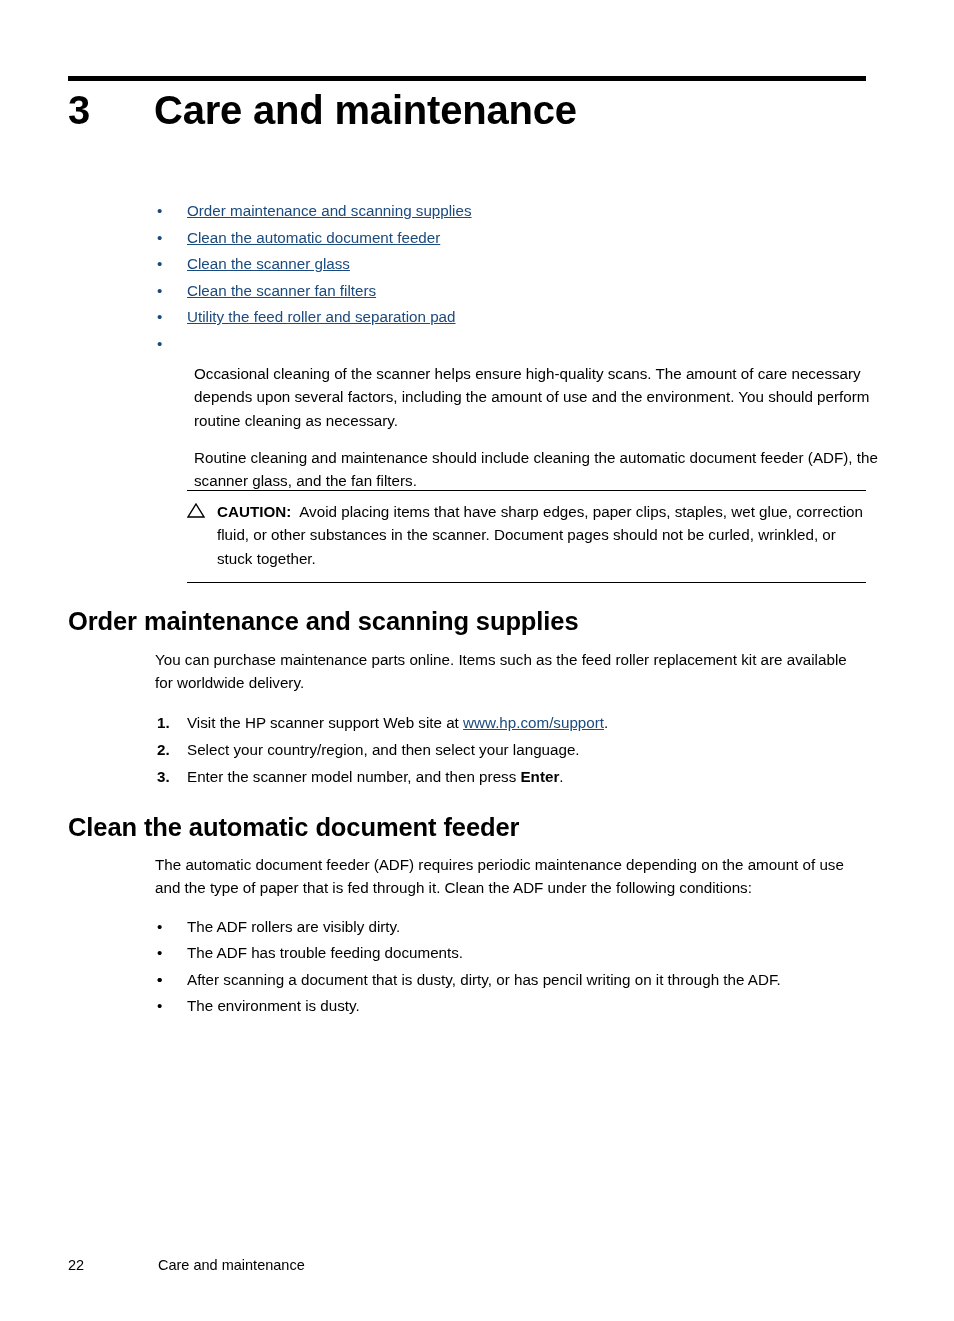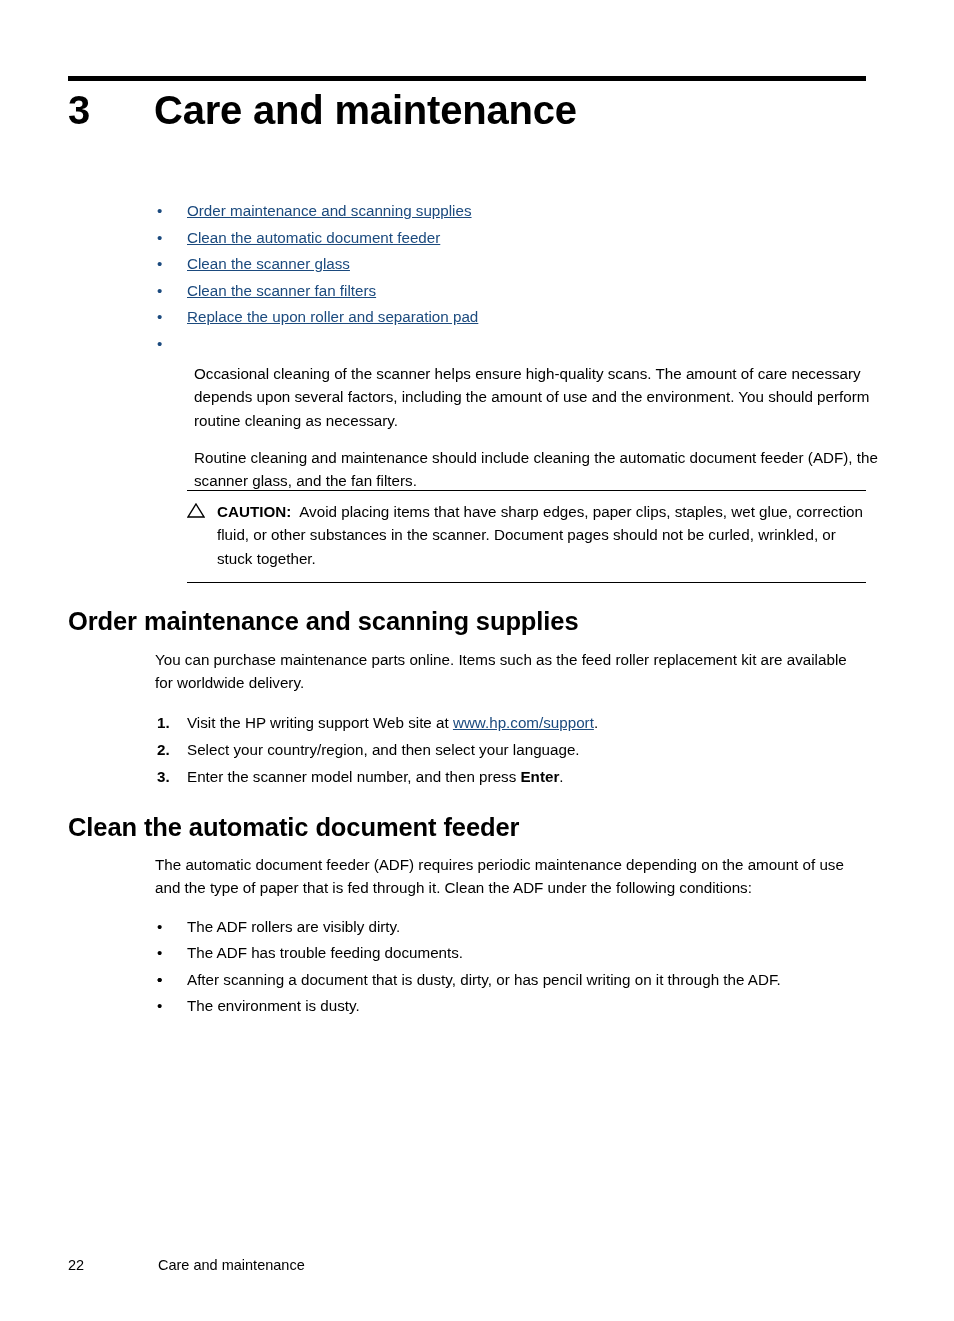--- a/index.html
+++ b/index.html
@@ -193,21 +193,21 @@
       <li>
         <span class="bullet">•</span>
         <span class="doclink">Clean the scanner glass</span>
       </li>
       <li>
         <span class="bullet">•</span>
         <span class="doclink">Clean the scanner fan filters</span>
       </li>
       <li>
         <span class="bullet">•</span>
-        <span class="doclink">Replace the upon roller and separation pad</span>
+        <span class="doclink">Utility the feed roller and separation pad</span>
       </li>
       <li>
         <span class="bullet">•</span>
       </li>
     </ul>
   </div>
 
   <div class="block" style="top:362px;margin-left:39px;">
     <p class="body-para">Occasional cleaning of the scanner helps ensure high-quality scans. The amount of care necessary depends upon several factors, including the amount of use and the environment. You should perform routine cleaning as necessary.</p>
     <p class="body-para">Routine cleaning and maintenance should include cleaning the automatic document feeder (ADF), the scanner glass, and the fan filters.</p>
@@ -228,21 +228,21 @@
     </div>
   </div>
 
   <h2 class="section-head" style="top:609px;">Order maintenance and scanning supplies</h2>
 
   <div class="block" style="top:648px;">
     <p class="body-para">You can purchase maintenance parts online. Items such as the feed roller replacement kit are available for worldwide delivery.</p>
     <ol class="doc-steps">
       <li>
         <span class="num">1.</span>
-        <span>Visit the HP writing support Web site at </span><span class="doclink">www.hp.com/support</span><span>.</span>
+        <span>Visit the HP scanner support Web site at </span><span class="doclink">www.hp.com/support</span><span>.</span>
       </li>
       <li>
         <span class="num">2.</span>
         <span>Select your country/region, and then select your language.</span>
       </li>
       <li>
         <span class="num">3.</span>
         <span>Enter the scanner model number, and then press </span><b class="strong">Enter</b><span>.</span>
       </li>
     </ol>

